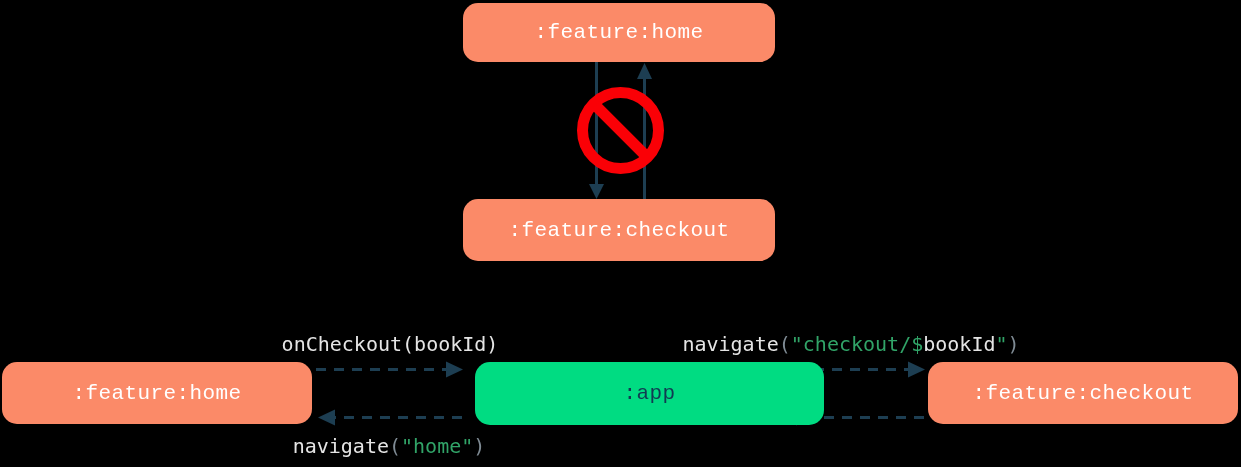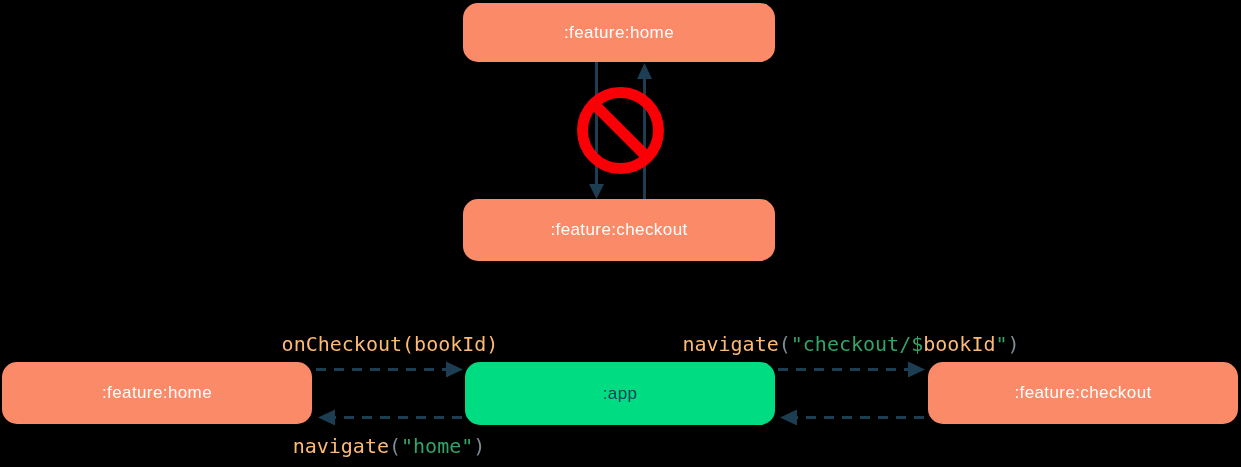--- a/index.html
+++ b/index.html
@@ -8,34 +8,35 @@
     width:1241px;height:467px;
     background:#000000;
     overflow:hidden;
     font-family:"Liberation Sans","DejaVu Sans",sans-serif;
   }
   .overlay{position:absolute;left:0;top:0;width:1241px;height:467px;}
   .node{
     position:absolute;
     border-radius:15px;
     display:flex;align-items:center;justify-content:center;
-    font-size:17px;
+    font-size:21px;
     letter-spacing:.4px;
     white-space:nowrap;
+    font-family:Liberation Mono, monospace;
   }
   .salmon{background:#FB8A68;color:#FFFFFF;}
   .green{background:#00DC82;color:#113B52;}
   .code{
     position:absolute;
     transform:translate(-50%,-50%);
     font-family:"DejaVu Sans Mono","Liberation Mono",monospace;
     font-size:20px;
     white-space:nowrap;
   }
-  .nv{color:#fdba74;}
+  .nv{color:#e5e5e5;}
   .gr{color:#31A468;}
   .gy{color:#7F8B94;}
   .b{font-weight:normal;}
   .arrow-line{stroke:#1D3E52;stroke-width:3;fill:none;}
   .arrow-dashed{stroke-dasharray:10 8;}
   .arrow-head{fill:#1D3E52;stroke:none;}
   .forbid{stroke:#FA0006;stroke-width:11;fill:none;}
 </style>
 </head>
 <body>
@@ -74,21 +75,21 @@
       <polygon class="arrow-head" points="797,409.5 797,425.5 780,417.5"></polygon>
     </g>
   </svg>
 
   <div class="node salmon" style="left:463px;top:3px;width:312px;height:59px">:feature:home</div>
 
   <div class="node salmon" style="left:463px;top:199px;width:312px;height:62px">:feature:checkout</div>
 
   <div class="node salmon" style="left:2px;top:362px;width:310px;height:62px">:feature:home</div>
 
-  <div class="node green" style="left:465px;top:362px;width:310px;height:63px">:app</div>
+  <div class="node green" style="left:475px;top:362px;width:349px;height:63px">:app</div>
 
   <div class="node salmon" style="left:928px;top:362px;width:310px;height:62px">:feature:checkout</div>
 
   <div class="code" style="left:390px;top:344px"><span class="nv">onCheckout</span><span class="nv">(</span><span class="nv b">bookId</span><span class="nv">)</span></div>
 
   <div class="code" style="left:851px;top:344px"><span class="nv b">navigate</span><span class="gy">(</span><span class="gr b">"checkout/</span><span class="gr b">$</span><span class="nv b">bookId</span><span class="gr b">"</span><span class="gy">)</span></div>
 
   <div class="code" style="left:389px;top:446px"><span class="nv b">navigate</span><span class="gy">(</span><span class="gr b">"home"</span><span class="gy">)</span></div>
 
 

